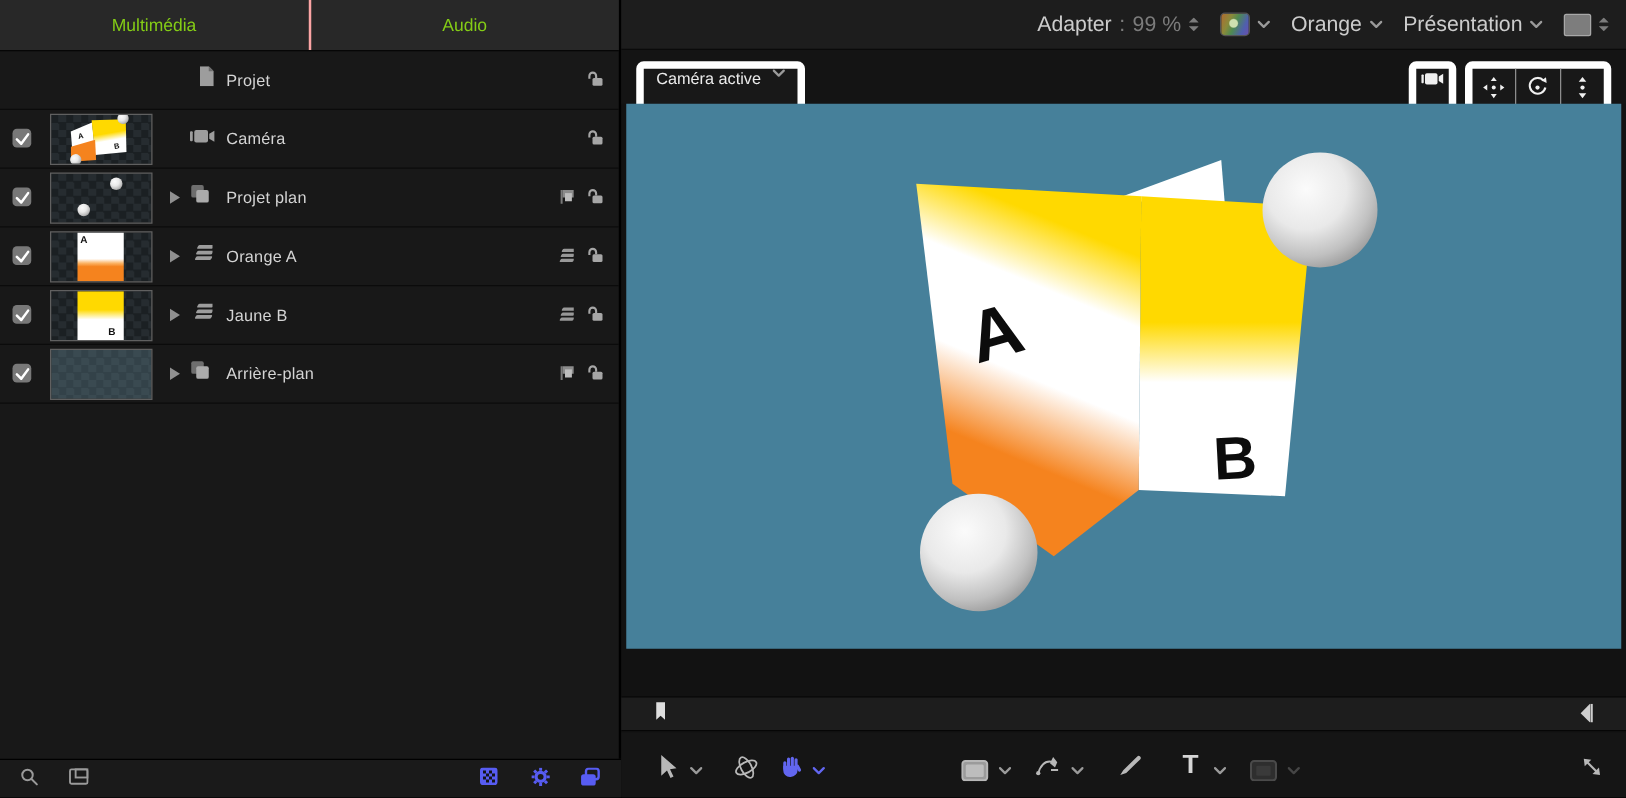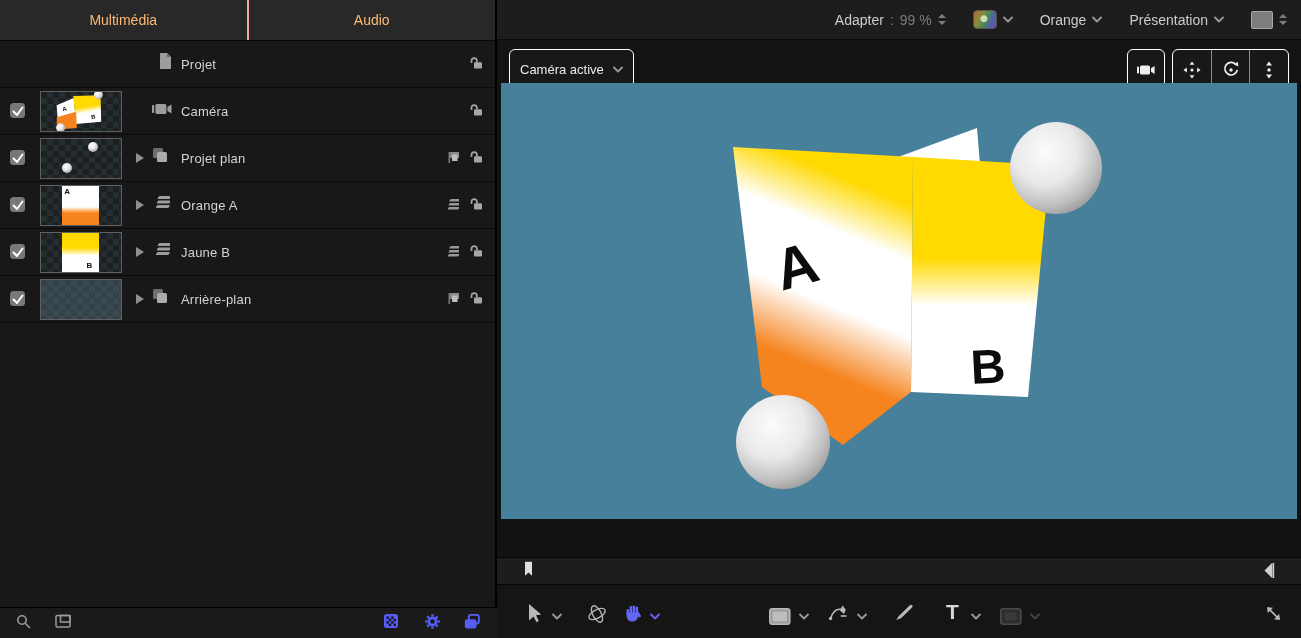--- a/index.html
+++ b/index.html
@@ -2,21 +2,21 @@
 <html><head>
 <meta charset="utf-8">
 <style>
   html,body{margin:0;padding:0;background:#000;}
   #app{position:relative;width:1301px;height:638px;overflow:hidden;background:#0a0a0a;
        font-family:"Liberation Sans","DejaVu Sans",sans-serif;color:#d0d0d0;}
   svg{display:block}
   
   .left{position:absolute;left:0;top:0;width:497px;height:638px;background:#181818;border-right:2px solid #000;box-sizing:border-box}
   .tabbar{display:flex;height:40px;background:#161616;border-bottom:1px solid #060606}
-  .tab{flex:1;display:flex;align-items:center;justify-content:center;font-size:14px;color:#fdba74;background:#282828;border-left:2px solid #fca5a5;cursor:default}
+  .tab{flex:1;display:flex;align-items:center;justify-content:center;font-size:14px;color:#84cc16;background:#282828;border-left:2px solid #fca5a5;cursor:default}
   .tab:first-child{border-left:none}
   .tab.active{background:#161616;color:#5a5ef5}
   .row{position:relative;height:46px;border-bottom:1px solid #0b0b0b}
   .cb{position:absolute;left:10px;top:15px;width:15px;height:15px;border-radius:3.5px;background:#787878;display:flex;align-items:center;justify-content:center}
   .thumb{position:absolute;left:40px;top:3px;width:80px;height:39px;border:1px solid #606060;overflow:hidden;
          background:repeating-conic-gradient(#262c30 0% 25%,#1b2023 0% 50%) 0 0/12px 12px}
   .thumb.bgplan{background:repeating-conic-gradient(#3a4a51 0% 25%,#334249 0% 50%) 0 0/12px 12px}
   .disc{position:absolute;left:136px;top:18px;width:0;height:0;border-left:8px solid #909090;border-top:5px solid transparent;border-bottom:5px solid transparent}
   .ticon{position:absolute;left:152px;top:12px;color:#9d9d9d}
   .ticon.proj{left:158px}
@@ -28,29 +28,29 @@
   .aface{position:absolute;left:26%;top:0;width:46%;height:100%;
          background:linear-gradient(180deg,#ffffff 0%,#ffffff 54%,#fcb465 63%,#F5831E 70%,#F5831E 100%)}
   .bface{position:absolute;left:26%;top:0;width:46%;height:100%;
          background:linear-gradient(180deg,#FFD900 0%,#FFD900 38%,#ffffff 58%,#ffffff 100%)}
   .panelbar{position:absolute;left:0;bottom:0;width:497px;height:30px;background:#1a1a1a;border-top:1px solid #000}
   .pb-ic{position:absolute;top:6px;color:#9a9a9a}
   .pb-ic.blue{color:#575cf2}
   
   .right{position:absolute;left:497px;top:0;width:804px;height:638px;background:#121212}
   .hdr{position:relative;height:40px;background:#1d1d1d;display:flex;align-items:center;justify-content:flex-end;
-       gap:27px;padding-right:14px;font-size:14px;color:#cccccc;border-bottom:1px solid #0a0a0a;box-sizing:border-box}
+       gap:17px;padding-right:14px;font-size:17px;color:#cccccc;border-bottom:1px solid #0a0a0a;box-sizing:border-box}
   .hgroup{display:flex;align-items:center;gap:6px}
   .dim{color:#7c7c7c}
   .swatch-color{width:22px;height:17px;border-radius:4px;border:1px solid #555;
        background:radial-gradient(circle at 45% 45%, #cfe0b0 0 3px, rgba(0,0,0,0) 4px),
                   linear-gradient(115deg,#b06a30 0%,#8a8a3a 30%,#4e8a52 50%,#4f5fae 78%,#6a4fae 100%)}
   .swatch-gray{width:20px;height:16px;border-radius:2px;background:#7d7d7d;border:1px solid #a8a8a8}
   .chrome{position:relative;height:43px;background:#141414}
-  .vbtn{position:absolute;top:9px;height:41px;display:flex;align-items:center;border:1px solid #ffffff;border-radius:6px;
+  .vbtn{position:absolute;top:9px;height:41px;display:flex;align-items:flex-start;border:6px solid #ffffff;border-radius:6px;
         color:#ececec;font-size:13px;box-sizing:border-box;background:rgba(255,255,255,0.02)}
   .cammenu{left:12px;padding:0 10px;gap:9px}
   .viewcam{right:136px;width:38px;justify-content:center}
   .moveseg{right:12px;width:117px;padding:0}
   .seg{flex:1;height:100%;display:flex;align-items:center;justify-content:center;border-left:1px solid #8d8d8d}
   .seg:first-child{border-left:none}
   .canvas{position:absolute;left:4px;top:83px;width:796px;height:436px;background:#46809A}
   .timeline{position:absolute;left:0;top:557px;width:804px;height:28px;background:#1d1d1d;border-top:1px solid #060606;border-bottom:1px solid #060606;box-sizing:border-box}
   .toolsbar{position:absolute;left:0;top:586px;width:804px;height:52px;background:#151515}
   .tool{position:absolute;top:21px;color:#b8b8b8}

